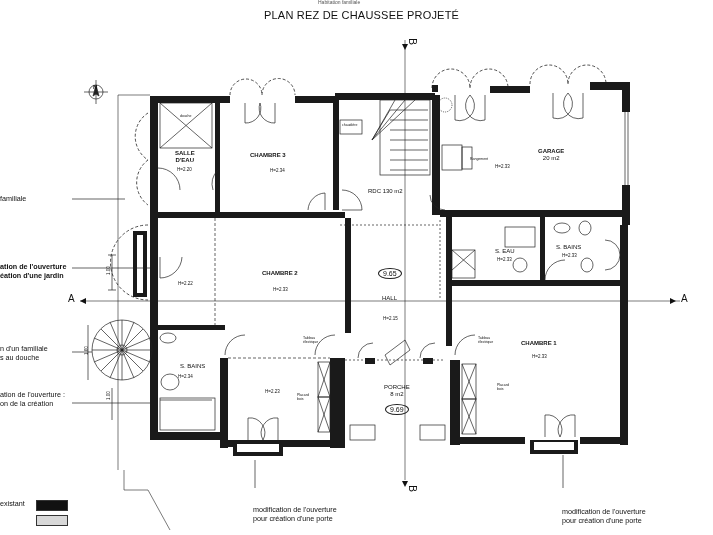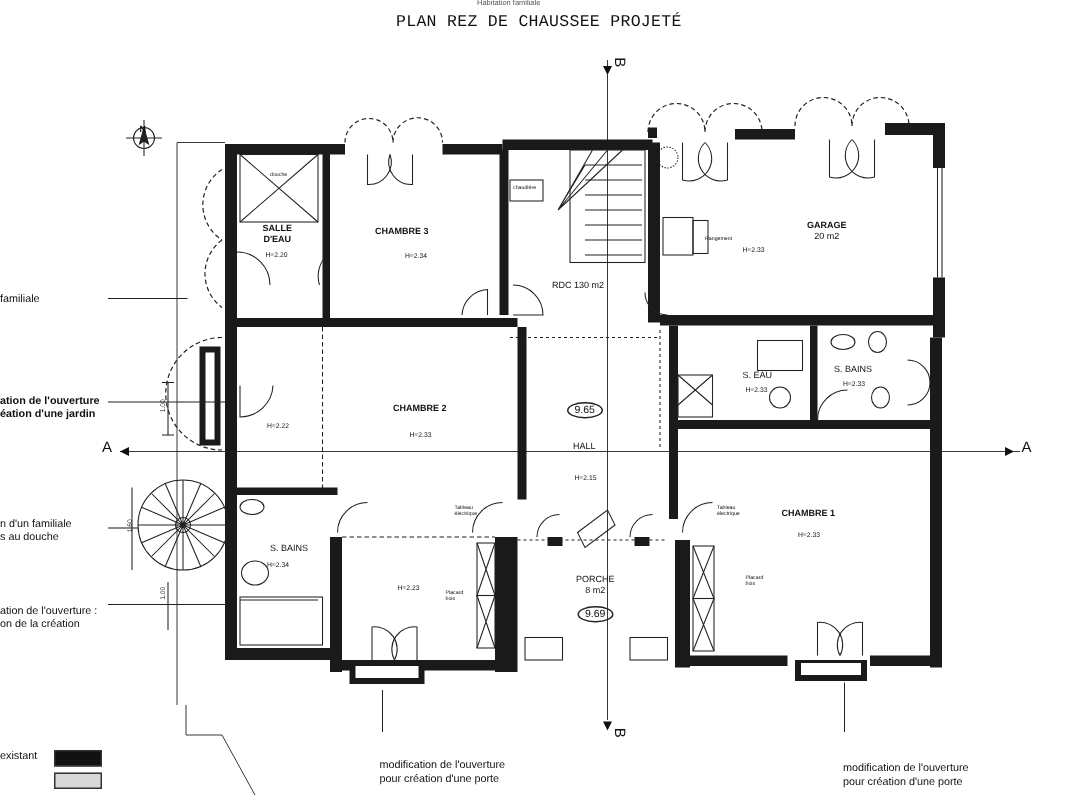--- a/index.html
+++ b/index.html
@@ -204,21 +204,21 @@
 
   <g fill="#111">
     <path d="M80 301 L86 298 L86 304 Z"></path>
     <path d="M676 301 L670 298 L670 304 Z"></path>
     <path d="M405 50 L402 44 L408 44 Z"></path>
     <path d="M405 487 L402 481 L408 481 Z"></path>
   </g>
 </svg>
 
 <div class="t subtitle" style="left:318px;top:-1px;">Habitation familiale</div>
-<div class="t title" style="left:264px;top:9px;font-family:Liberation Mono, monospace;">PLAN REZ DE CHAUSSEE PROJETÉ</div>
+<div class="t title" style="left:264px;top:9px;">PLAN REZ DE CHAUSSEE PROJETÉ</div>
 
 <div class="t" style="left:93px;top:84px;font-size:6px;font-weight:bold;">N</div>
 
 <div class="t sect" style="left:68px;top:293px;">A</div>
 <div class="t sect" style="left:681px;top:293px;">A</div>
 <div class="t sect" style="left:409px;top:36px;transform:rotate(90deg);">B</div>
 <div class="t sect" style="left:409px;top:483px;transform:rotate(90deg);">B</div>
 
 <div class="t tiny" style="left:180px;top:114px;">douche</div>
 <div class="t room" style="left:175px;top:150px;">
@@ -278,21 +278,21 @@
 
 <div class="t note" style="left:0px;top:194px;">familiale</div>
 <div class="t note" style="left:0px;top:262px;font-weight:bold;">
   <div>ation de l'ouverture</div>
   <div>éation d'une jardin</div>
 </div>
 <div class="t note" style="left:0px;top:344px;">
   <div>n d'un familiale</div>
   <div>s au douche</div>
 </div>
-<div class="t note" style="left:0px;top:390px;margin-top:12px;">
+<div class="t note" style="left:0px;top:390px;">
   <div>ation de l'ouverture :</div>
   <div>on de la création</div>
 </div>
 
 <div class="t note" style="left:253px;top:505px;">
   <div>modification de l'ouverture</div>
   <div>pour création d'une porte</div>
 </div>
 <div class="t note" style="left:562px;top:507px;">
   <div>modification de l'ouverture</div>

